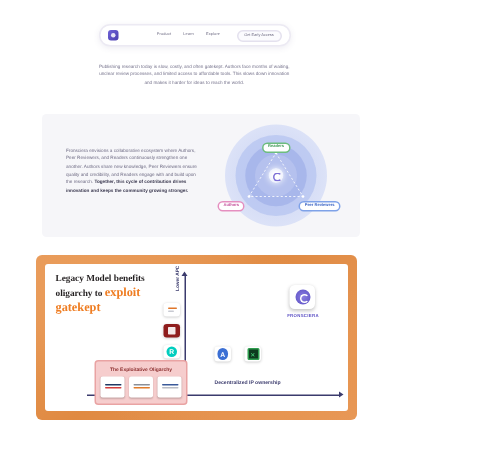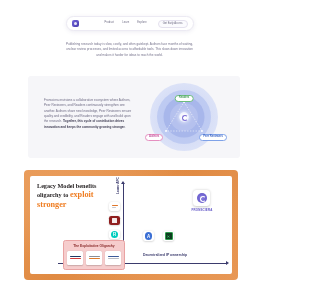--- a/index.html
+++ b/index.html
@@ -261,21 +261,21 @@
       <span class="chip chip-readers">Readers</span>
       <span class="chip chip-authors">Authors</span>
       <span class="chip chip-peer">Peer Reviewers</span>
     </div>
   </div>
 
   <div class="matrix">
     <div class="matrix-inner">
 
       <div class="matrix-title">
-        <span>Legacy Model benefits oligarchy to </span><span class="accent">exploit stronger</span>
+        <span>Legacy Model benefits oligarchy to </span><span class="accent">exploit gatekept</span>
       </div>
 
       <div class="axis-v"></div>
       <div class="axis-h"></div>
       <div class="label-y">Lower APC</div>
       <div class="label-x">Decentralized IP ownership</div>
 
       <div class="tile t-elsevier">
         <div>
           <div class="bar"></div>

